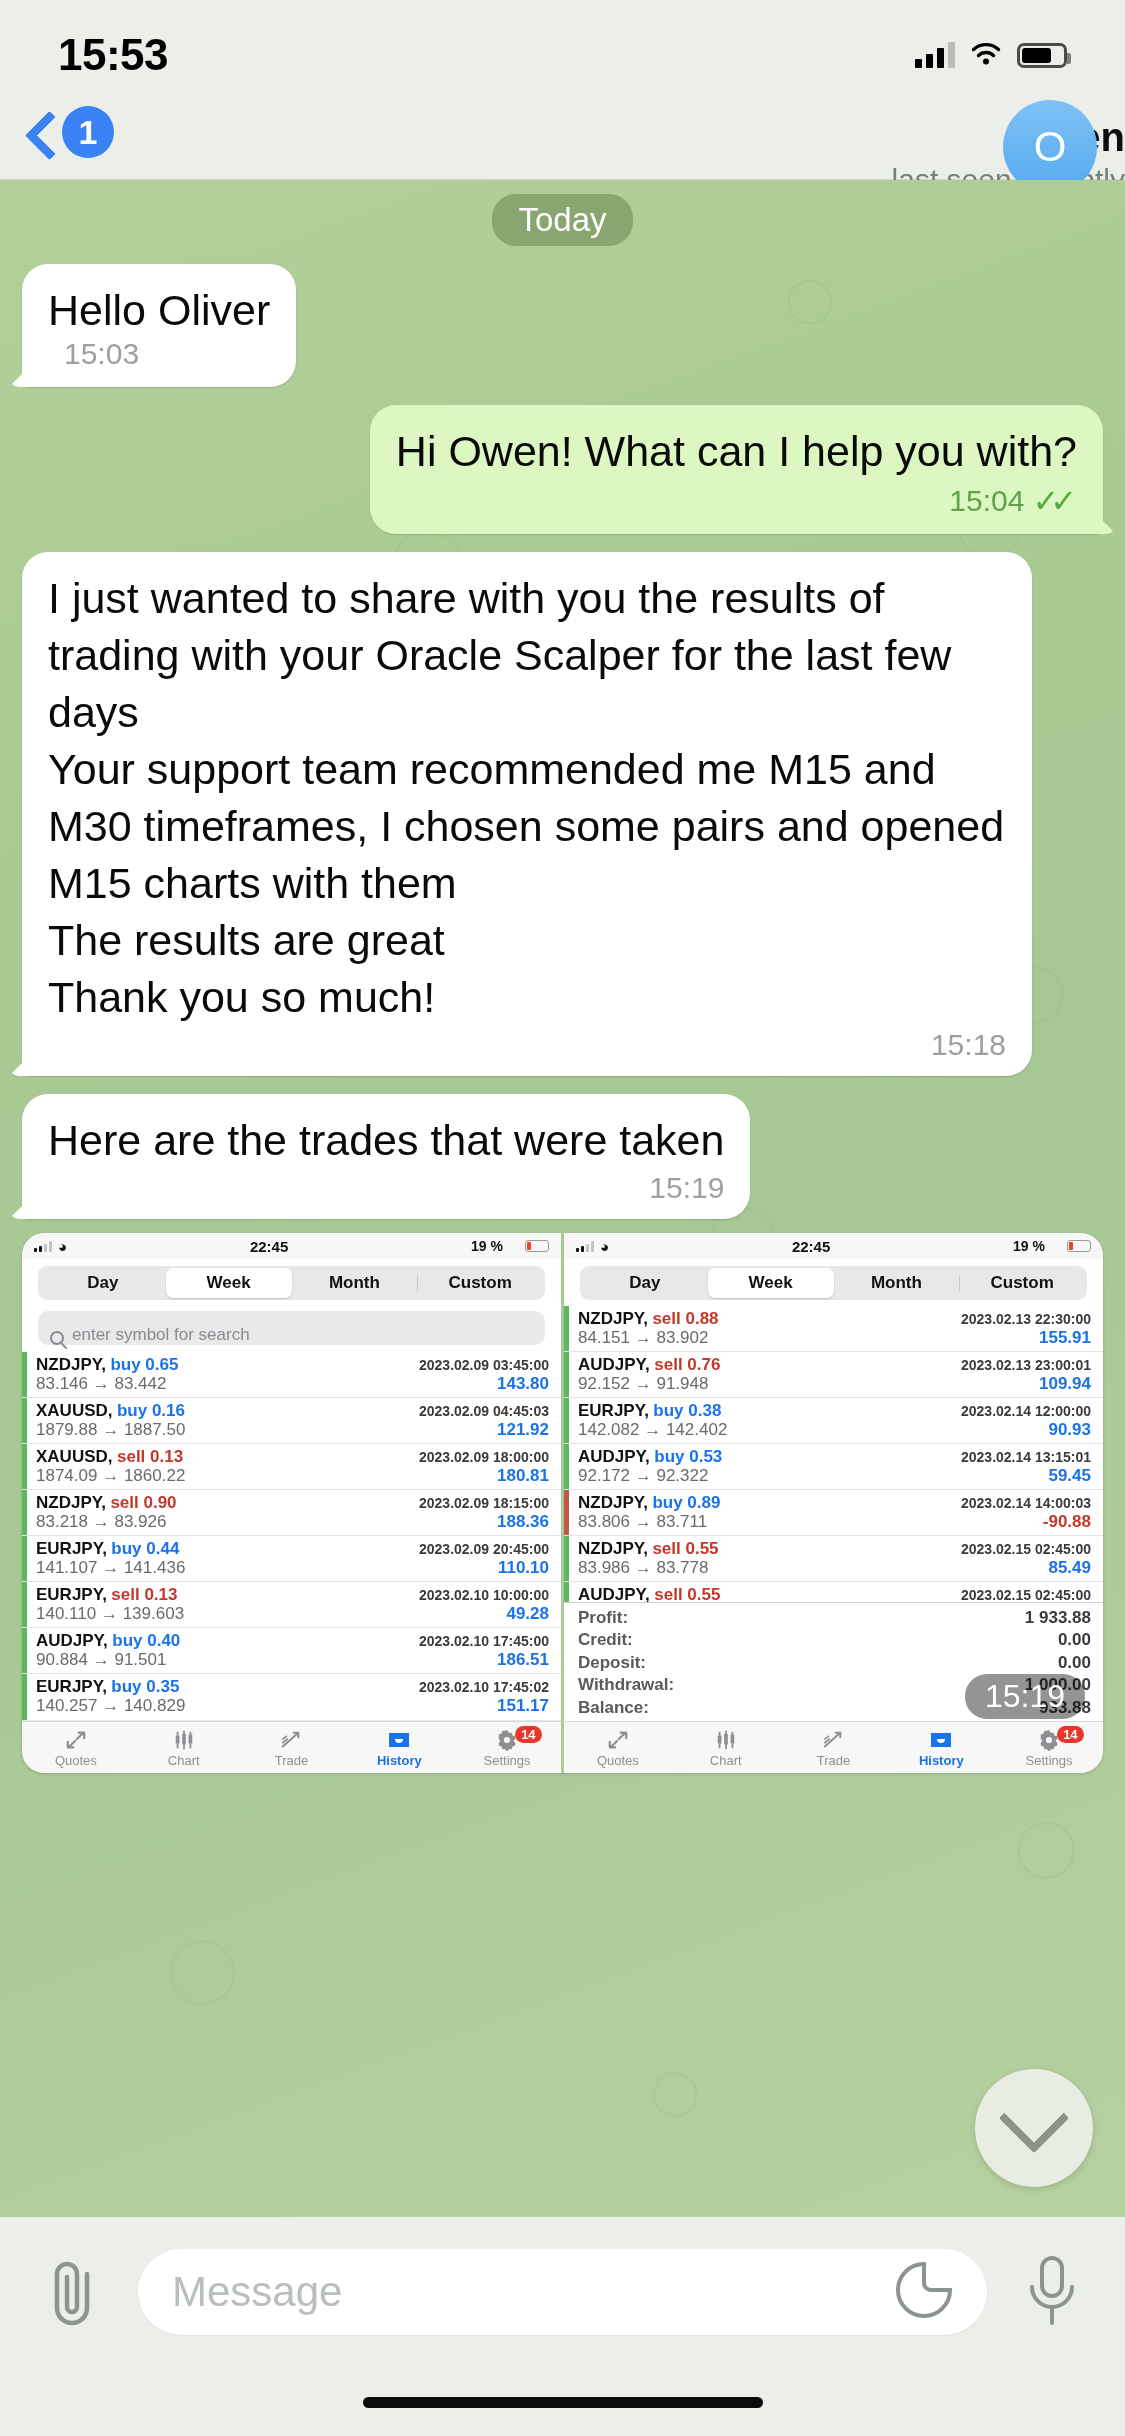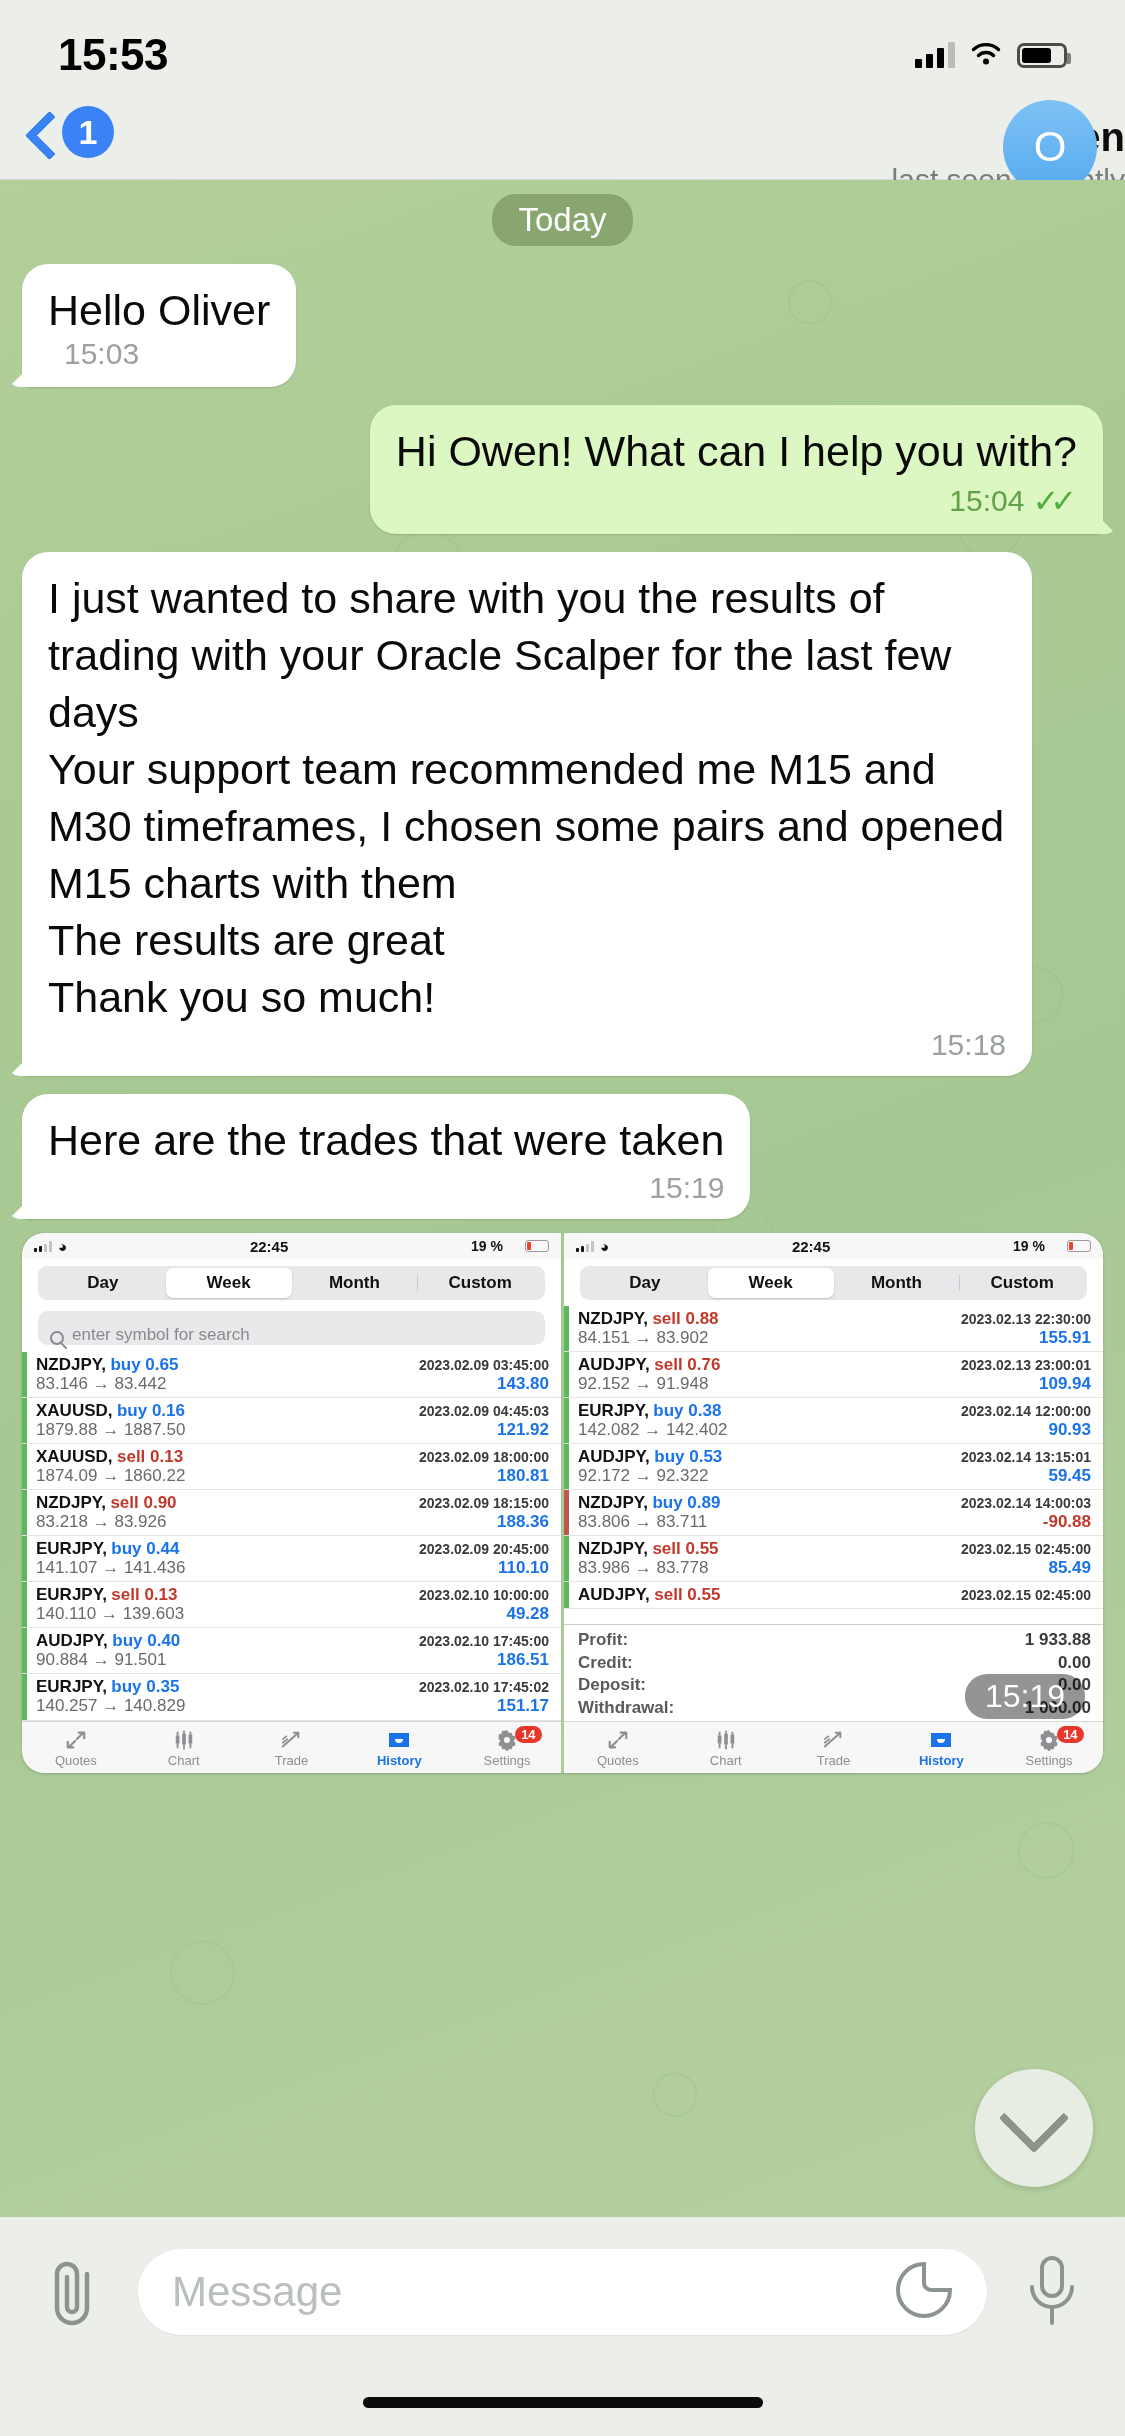--- a/index.html
+++ b/index.html
@@ -628,20 +628,24 @@
               <span class="m-sum-val">0.00</span>
             </div>
             <div class="m-sum-row">
               <span>Deposit:</span>
               <span class="m-sum-val">0.00</span>
             </div>
             <div class="m-sum-row">
               <span>Withdrawal:</span>
               <span class="m-sum-val">1 000.00</span>
             </div>
+            <div class="m-sum-row">
+              <span>Balance:</span>
+              <span class="m-sum-val">933.88</span>
+            </div>
           </div>
 
         <div class="m-tabs" id="tabs-right">
             <div class="m-tab">
               <div class="m-tab-ico" style="color:#8e8e93">
                 <svg width="22" height="22" viewBox="0 0 24 24">
                   <path d="M4 20l7-7M3 14v6h6M20 4l-7 7M21 10V4h-6" stroke="currentColor" stroke-width="2.4" fill="none" stroke-linecap="round" stroke-linejoin="round"></path>
                 </svg>
               </div>
               <div class="m-tab-lbl">Quotes</div>

